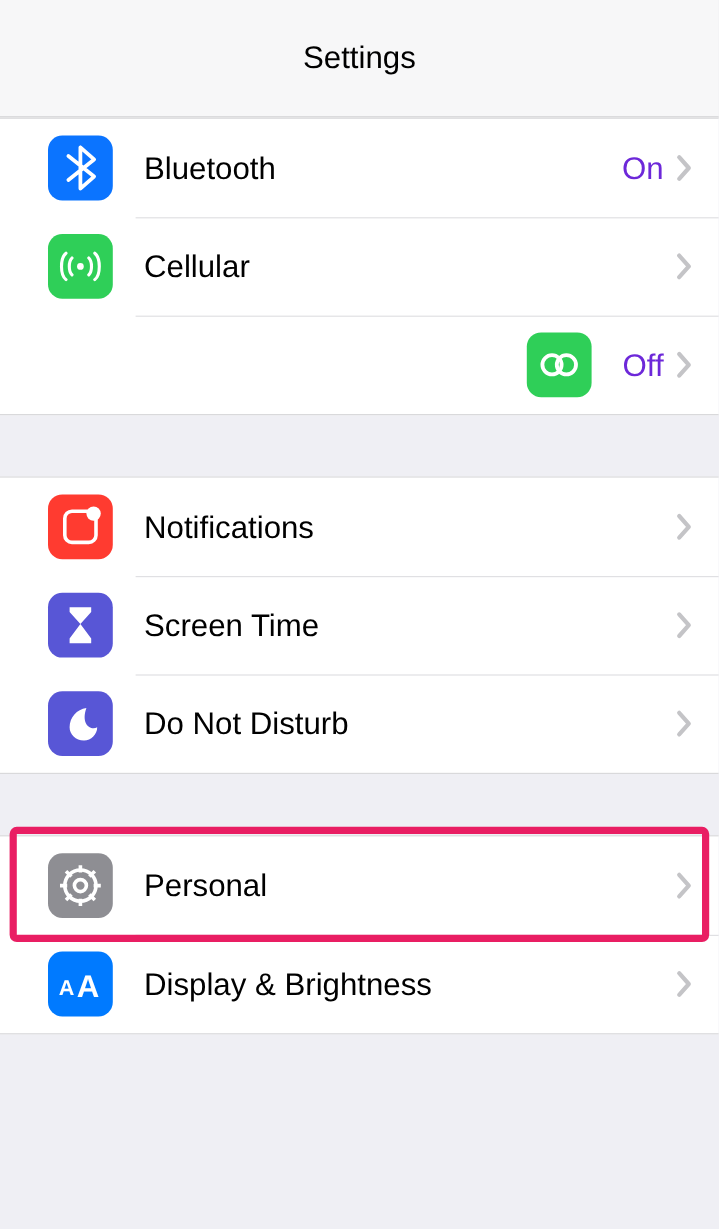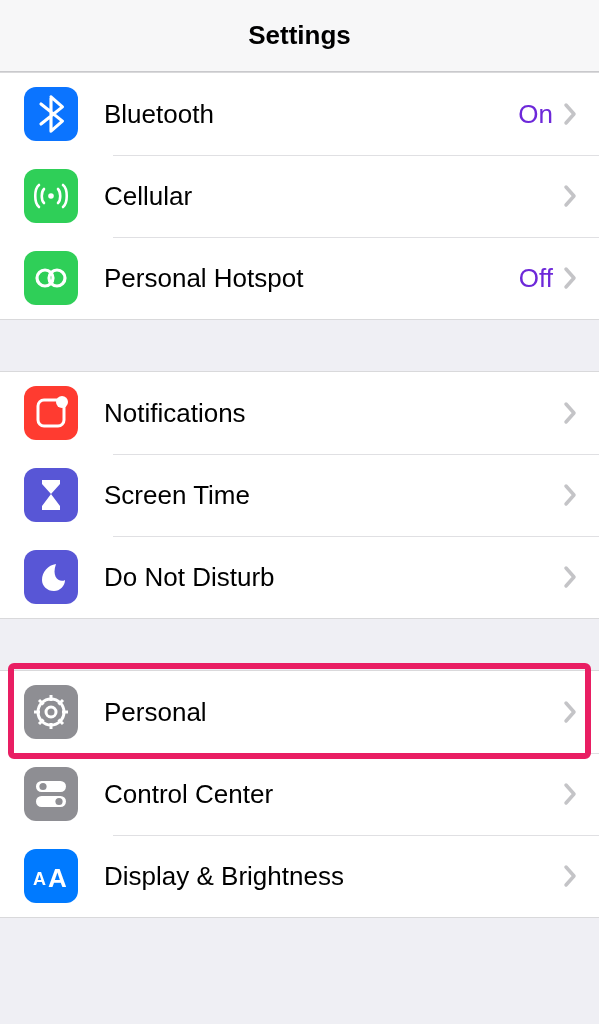--- a/index.html
+++ b/index.html
@@ -5,40 +5,40 @@
   * { box-sizing: border-box; margin: 0; padding: 0; }
   html, body {
     width: 599px;
     height: 1024px;
     font-family: -apple-system, "Helvetica Neue", Helvetica, Arial, sans-serif;
     background: #efeff4;
     color: #000;
     overflow: hidden;
   }
   .header {
-    height: 72px;
+    height: 98px;
     background: #f7f7f8;
     border-bottom: 1px solid #c9c9cc;
     display: flex;
     align-items: center;
     justify-content: center;
     font-size: 26px;
-    font-weight: 700;
+    font-weight: 400;
   }
   .group {
     background: #fff;
     border-top: 1px solid #d9d9db;
     border-bottom: 1px solid #d9d9db;
   }
   .group-spacer { height: 51px; }
   .row {
     display: flex;
     align-items: center;
     height: 82px;
-    padding-left: 24px;
+    padding-left: 40px;
     position: relative;
     justify-content: flex-end;
   }
   .row + .row::before {
     content: "";
     position: absolute;
     left: 113px;
     right: 0;
     top: 0;
     height: 1px;
@@ -138,21 +138,20 @@
       </span>
     </div>
 
     <div class="row">
       <span class="icon-wrap bg-green2">
         <svg width="40" height="26" viewBox="0 0 40 26">
           <circle cx="14" cy="13" r="8" stroke="#fff" stroke-width="3.2" fill="none"></circle>
           <circle cx="26" cy="13" r="8" stroke="#fff" stroke-width="3.2" fill="none"></circle>
         </svg>
       </span>
-      <span class="label">Personal Hotspot</span>
       <span class="value">Off</span>
       <span class="chevron">
         <svg width="14" height="24" viewBox="0 0 14 24">
             <path d="M3 3 L11 12 L3 21"></path>
           </svg>
       </span>
     </div>
   </div>
 
   <div class="group-spacer"></div>
@@ -226,36 +225,20 @@
         </svg>
       </span>
       <span class="label">Personal</span>
       <span class="chevron">
         <svg width="14" height="24" viewBox="0 0 14 24">
             <path d="M3 3 L11 12 L3 21"></path>
           </svg>
       </span>
     </div>
 
-    <div class="row">
-      <span class="icon-wrap bg-gray">
-        <svg width="40" height="34" viewBox="0 0 40 34">
-          <rect x="5" y="4" width="30" height="11" rx="5.5" fill="#fff"></rect>
-          <circle cx="12" cy="9.5" r="3.6" fill="#8e8e93"></circle>
-          <rect x="5" y="19" width="30" height="11" rx="5.5" fill="#fff"></rect>
-          <circle cx="28" cy="24.5" r="3.6" fill="#8e8e93"></circle>
-        </svg>
-      </span>
-      <span class="label">Control Center</span>
-      <span class="chevron">
-        <svg width="14" height="24" viewBox="0 0 14 24">
-            <path d="M3 3 L11 12 L3 21"></path>
-          </svg>
-      </span>
-    </div>
 
     <div class="row">
       <span class="icon-wrap bg-sysblue">
         <svg width="42" height="30" viewBox="0 0 42 30">
           <text x="3" y="24" font-family="Helvetica" font-size="18" font-weight="600" fill="#fff">A</text>
           <text x="18" y="26" font-family="Helvetica" font-size="26" font-weight="600" fill="#fff">A</text>
         </svg>
       </span>
       <span class="label">Display &amp; Brightness</span>
       <span class="chevron">

